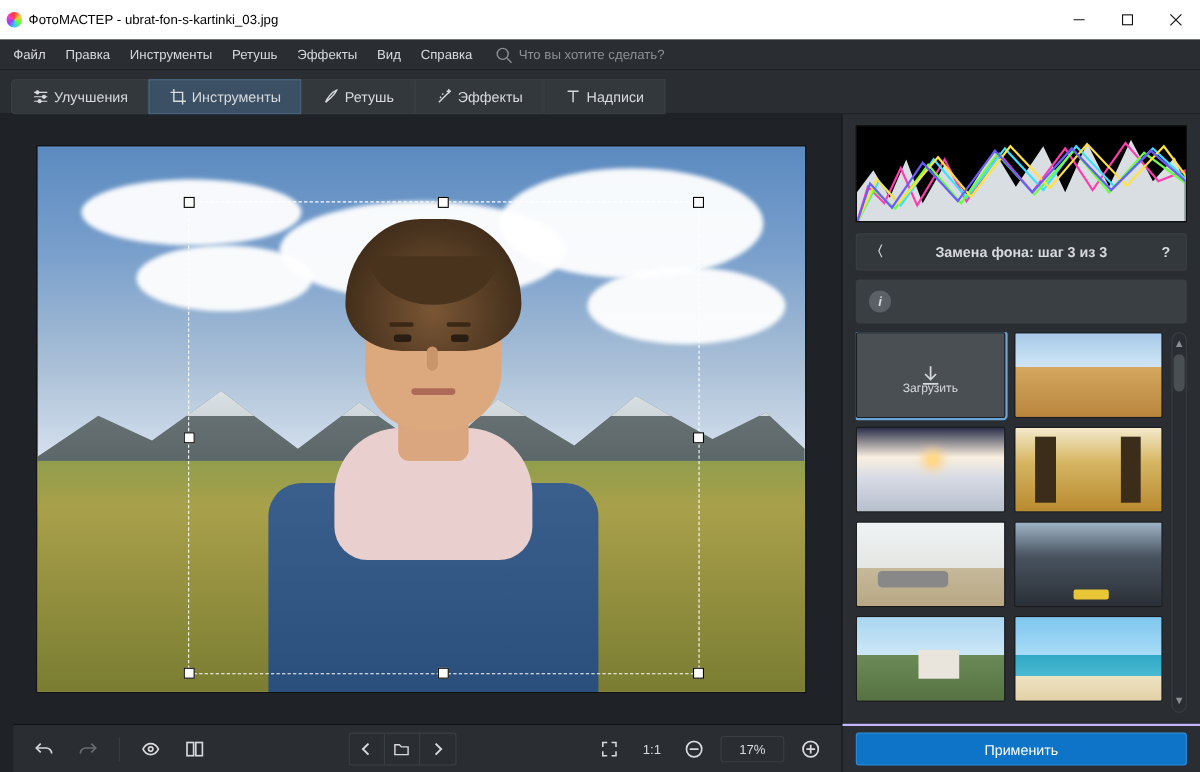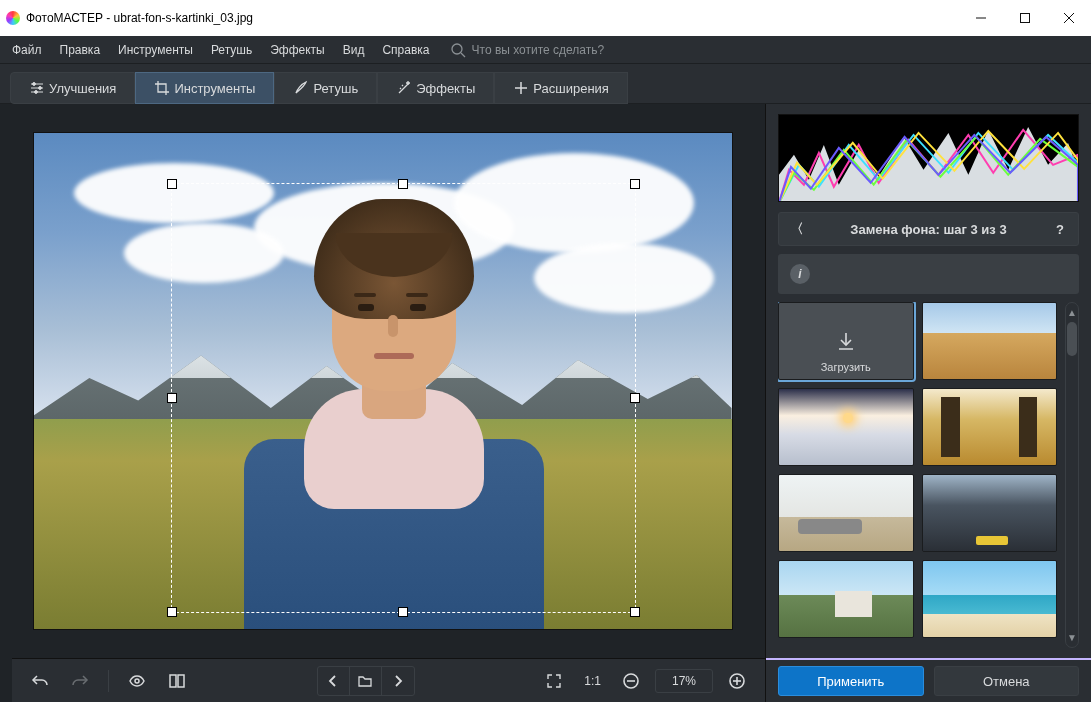--- a/index.html
+++ b/index.html
@@ -94,21 +94,21 @@
   .histo svg{position:absolute;inset:0;}
   .step-head { height:34px; margin:0 12px 8px 12px; background:#33383d; border:1px solid #3a3f44; border-radius:3px; display:flex; align-items:center; justify-content:space-between; padding:0 10px; font-size:13px; font-weight:600;}
   .step-head .chev,.step-head .q { color:#d8dadc; width:16px; text-align:center;}
   .info-row{ margin:0 12px 8px 12px; background:#3a3f44; border-radius:3px; padding:10px 12px; display:flex; gap:10px; font-size:11.5px; color:#bfc3c6; line-height:1.4;}
   .info-row .i-ico{ width:20px;height:20px; border-radius:50%; background:#5a6066; color:#d8dadc; display:flex;align-items:center;justify-content:center; font-weight:bold; font-style:italic; font-size:12px; flex-shrink:0;}
 
   .bg-grid { flex:1; margin:0 12px; display:flex; gap:8px; min-height:0;}
   .bg-thumbs{ flex:1; display:grid; grid-template-columns:1fr 1fr; grid-auto-rows:78px; gap:8px; overflow:hidden;}
   .thumb{ border:1px solid #1a1c1e; border-radius:2px; overflow:hidden; position:relative;}
   .thumb.sel{outline:2px solid #6aa6d8;}
-  .thumb .tlabel{ position:absolute; left:0;right:0;bottom:6px; text-align:center; font-size:11px; color:#d8dadc;}
+  .thumb .tlabel{ position:absolute; left:0;right:0;bottom:20px; text-align:center; font-size:11px; color:#d8dadc;}
   .upload-thumb{ background:#4a4f54; display:flex; flex-direction:column; align-items:center; justify-content:center; gap:6px;}
   .scrollbar{ width:14px; background:#2a2e33; border:1px solid #3a3f44; border-radius:7px; display:flex; flex-direction:column; align-items:center; justify-content:space-between; padding:4px 0;}
   .scrollbar .knob{ width:10px; height:34px; background:#4a4f54; border-radius:5px; margin-top:4px;}
   .scrollbar .arrow{ color:#8b9094; font-size:10px;}
 
   .right-bottom{ height:44px; display:flex; align-items:center; gap:10px; padding:0 12px; border-top:2px solid #c4b5fd; margin-top:10px;}
   .apply-btn{ flex:1; height:30px; background:#0d74c8; border:1px solid #2b8ddc; color:#fff; border-radius:3px; display:flex;align-items:center;justify-content:center; font-size:13px;}
   .cancel-btn{ flex:1; height:30px; background:#33383d; border:1px solid #3a3f44; border-radius:3px; display:flex;align-items:center;justify-content:center; font-size:13px; color:#d8dadc;}
 
   
@@ -197,25 +197,24 @@
       <span>Ретушь</span>
     </div>
     <div class="tab">
       <svg class="icon" viewBox="0 0 16 16" stroke="#d8dadc" fill="none" stroke-width="1.3">
           <path d="M3 13L13 3"></path>
           <path d="M12 1v4M10 3h4M4 8l1 1M6 5l1 1"></path>
         </svg>
       <span>Эффекты</span>
     </div>
     <div class="tab">
-      <svg class="icon" viewBox="0 0 16 16" stroke="#d8dadc" fill="none" stroke-width="1.5">
-          <line x1="8" y1="2" x2="8" y2="14"></line>
-          <line x1="2" y1="8" x2="14" y2="8"></line>
-        </svg>
-      <span>Расширения</span>
+      <svg class="icon" viewBox="0 0 16 16" stroke="#d8dadc" fill="none" stroke-width="1.3">
+          <path d="M3 3h10M8 3v10"></path>
+        </svg>
+      <span>Надписи</span>
     </div>
     <div class="spacer"></div>
   </div>
 
   <div class="main">
     <div class="canvas-col">
       <div class="canvas-wrap">
         <div class="photo">
           <div class="sky"></div>
           <div class="clouds">
@@ -383,19 +382,16 @@
           <div class="knob"></div>
           <div style="flex:1"></div>
           <span class="arrow">▼</span>
         </div>
       </div>
 
       <div class="right-bottom">
         <div class="apply-btn">
             <span>Применить</span>
           </div>
-        <div class="cancel-btn">
-            <span>Отмена</span>
-          </div>
       </div>
     </div>
   </div>
 </div>
 
 </body></html>

